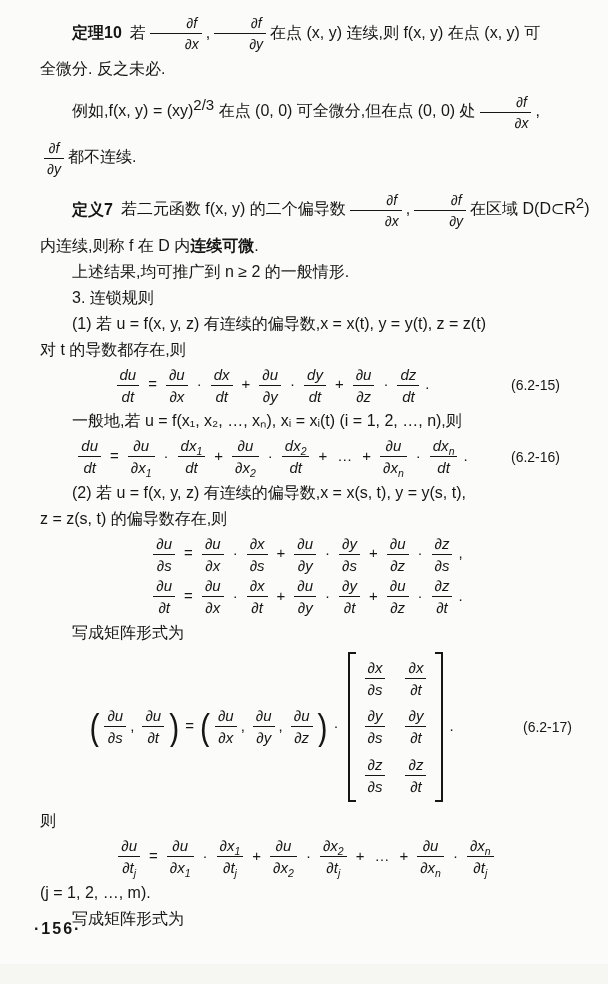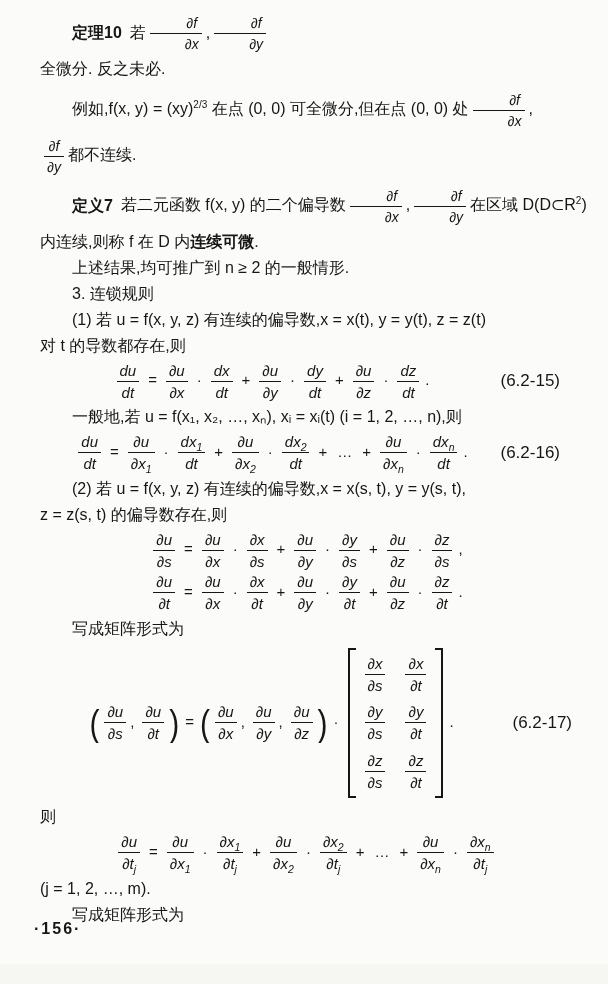--- a/index.html
+++ b/index.html
@@ -21,21 +21,21 @@
   p.ln {
     margin: 0;
     font-size: 16px;
     line-height: 26px;
     white-space: nowrap;
   }
   p.tall { line-height: 46px; }
   .ind { text-indent: 32px; }
   .bhd { font-weight: bold; margin-right: 8px; }
   .bld { font-weight: bold; }
-  sup { font-size: 10px; text-align: center; }
+  sup { font-size: 15px; text-align: center; }
   sub { font-size: 70%; line-height: 0; }
 
   
   .frac {
     display: inline-block;
     text-align: center;
     vertical-align: middle;
     margin: 0 4px;
     font-style: italic;
     font-size: 14px;
@@ -61,21 +61,21 @@
   .eq .body {
     flex: 1;
     text-align: center;
     font-size: 15px;
   }
   .eq .body .frac { font-size: 15px; }
   .eq .tag {
     flex: 0 0 70px;
     text-align: right;
     font-style: normal;
-    font-size: 17px;
+    font-size: 14px;
   }
   .op { font-style: normal; margin: 0 5px; }
   .endp { font-style: normal; margin-left: 2px; }
   .vcomma { font-style: normal; margin: 0 4px 0 0; }
 
   
   .bigp {
     display: inline-block;
     font-style: normal;
     font-size: 30px;
@@ -118,21 +118,21 @@
     font-size: 16px;
     font-weight: bold;
     letter-spacing: 2px;
   }
 </style>
 </head>
 <body>
 
 <div class="page">
 
-  <p class="ln tall ind"><span class="bhd">定理10</span><span>若</span><span class="frac"><span class="fn">∂f</span><span class="fd">∂x</span></span><span>,</span><span class="frac"><span class="fn">∂f</span><span class="fd">∂y</span></span></p>
+  <p class="ln tall ind"><span class="bhd">定理10</span><span>若</span><span class="frac"><span class="fn">∂f</span><span class="fd">∂x</span></span><span>,</span><span class="frac"><span class="fn">∂f</span><span class="fd">∂y</span></span><span>在点 (x, y) 连续,则 f(x, y) 在点 (x, y) 可</span></p>
   <p class="ln"><span>全微分. 反之未必.</span></p>
 
   <p class="ln tall ind"><span>例如,f(x, y) = (xy)</span><sup>2/3</sup><span> 在点 (0, 0) 可全微分,但在点 (0, 0) 处</span><span class="frac"><span class="fn">∂f</span><span class="fd">∂x</span></span><span>,</span></p>
   <p class="ln tall"><span class="frac"><span class="fn">∂f</span><span class="fd">∂y</span></span><span>都不连续.</span></p>
 
   <p class="ln tall ind"><span class="bhd">定义7</span><span>若二元函数 f(x, y) 的二个偏导数</span><span class="frac"><span class="fn">∂f</span><span class="fd">∂x</span></span><span>,</span><span class="frac"><span class="fn">∂f</span><span class="fd">∂y</span></span><span>在区域 D(D⊂R</span><sup>2</sup><span>)</span></p>
   <p class="ln"><span>内连续,则称 f 在 D 内</span><span class="bld">连续可微</span><span>.</span></p>
 
   <p class="ln ind"><span>上述结果,均可推广到 n ≥ 2 的一般情形.</span></p>
   <p class="ln ind"><span>3. 连锁规则</span></p>

